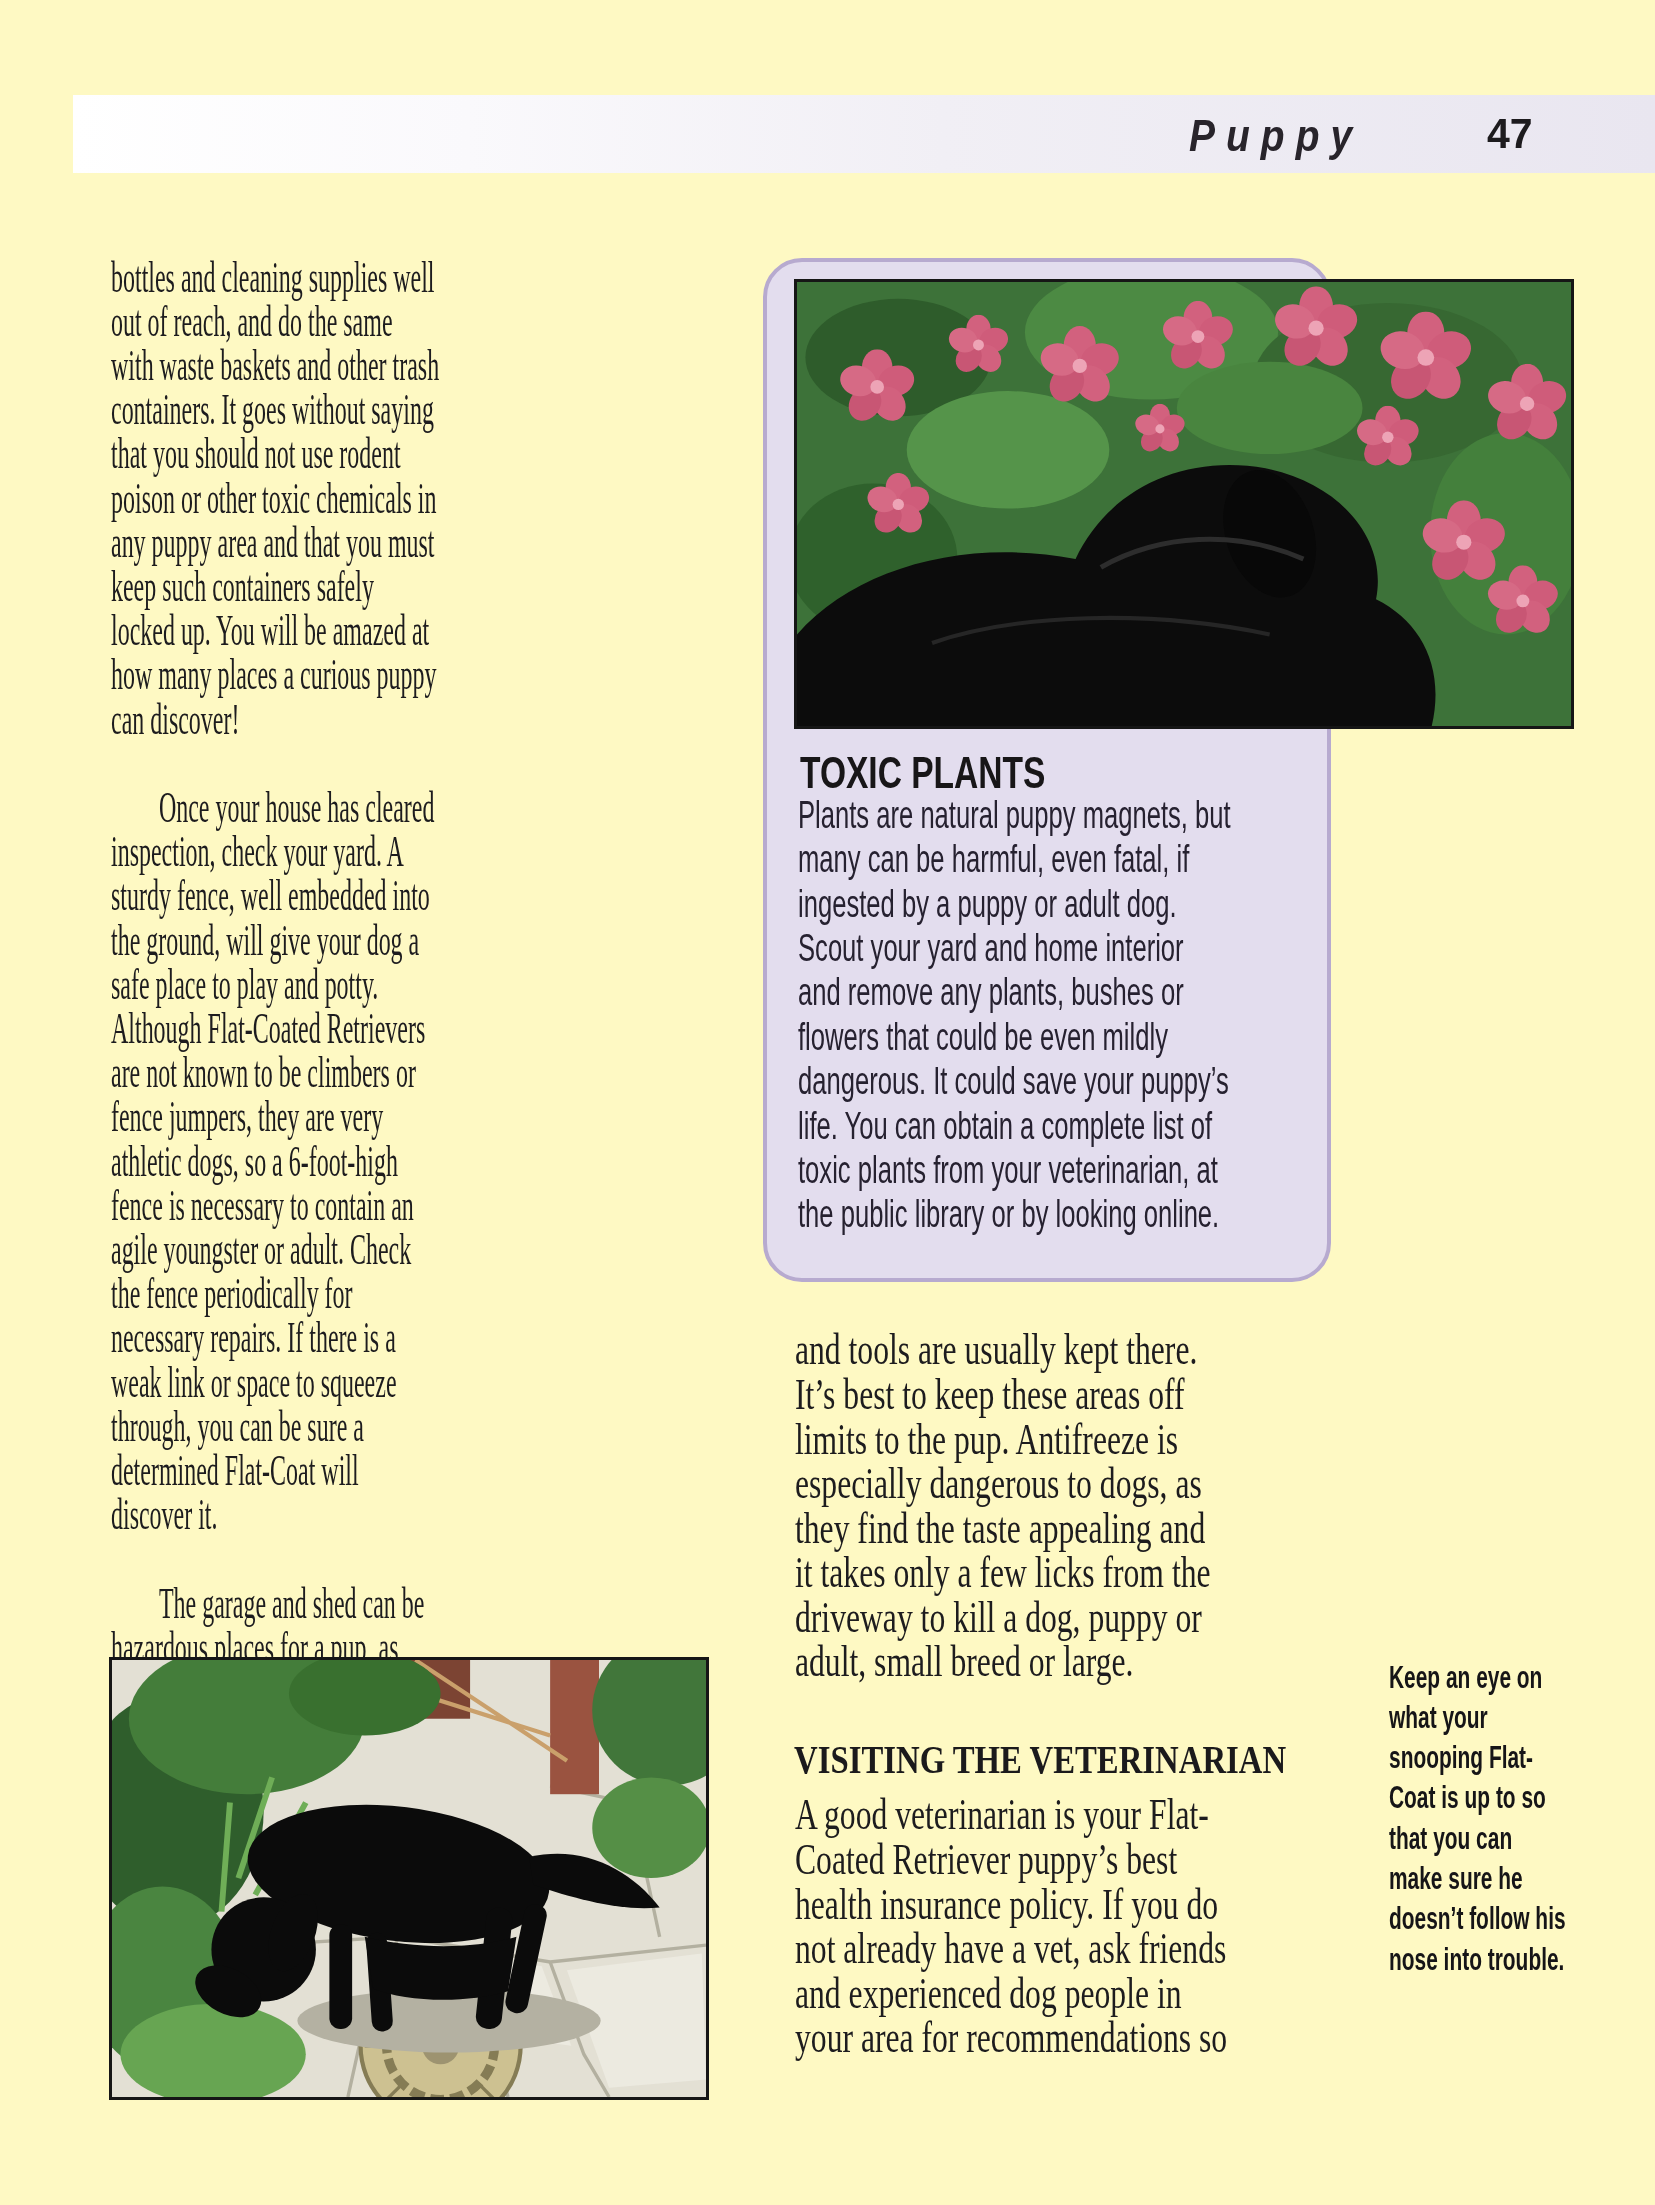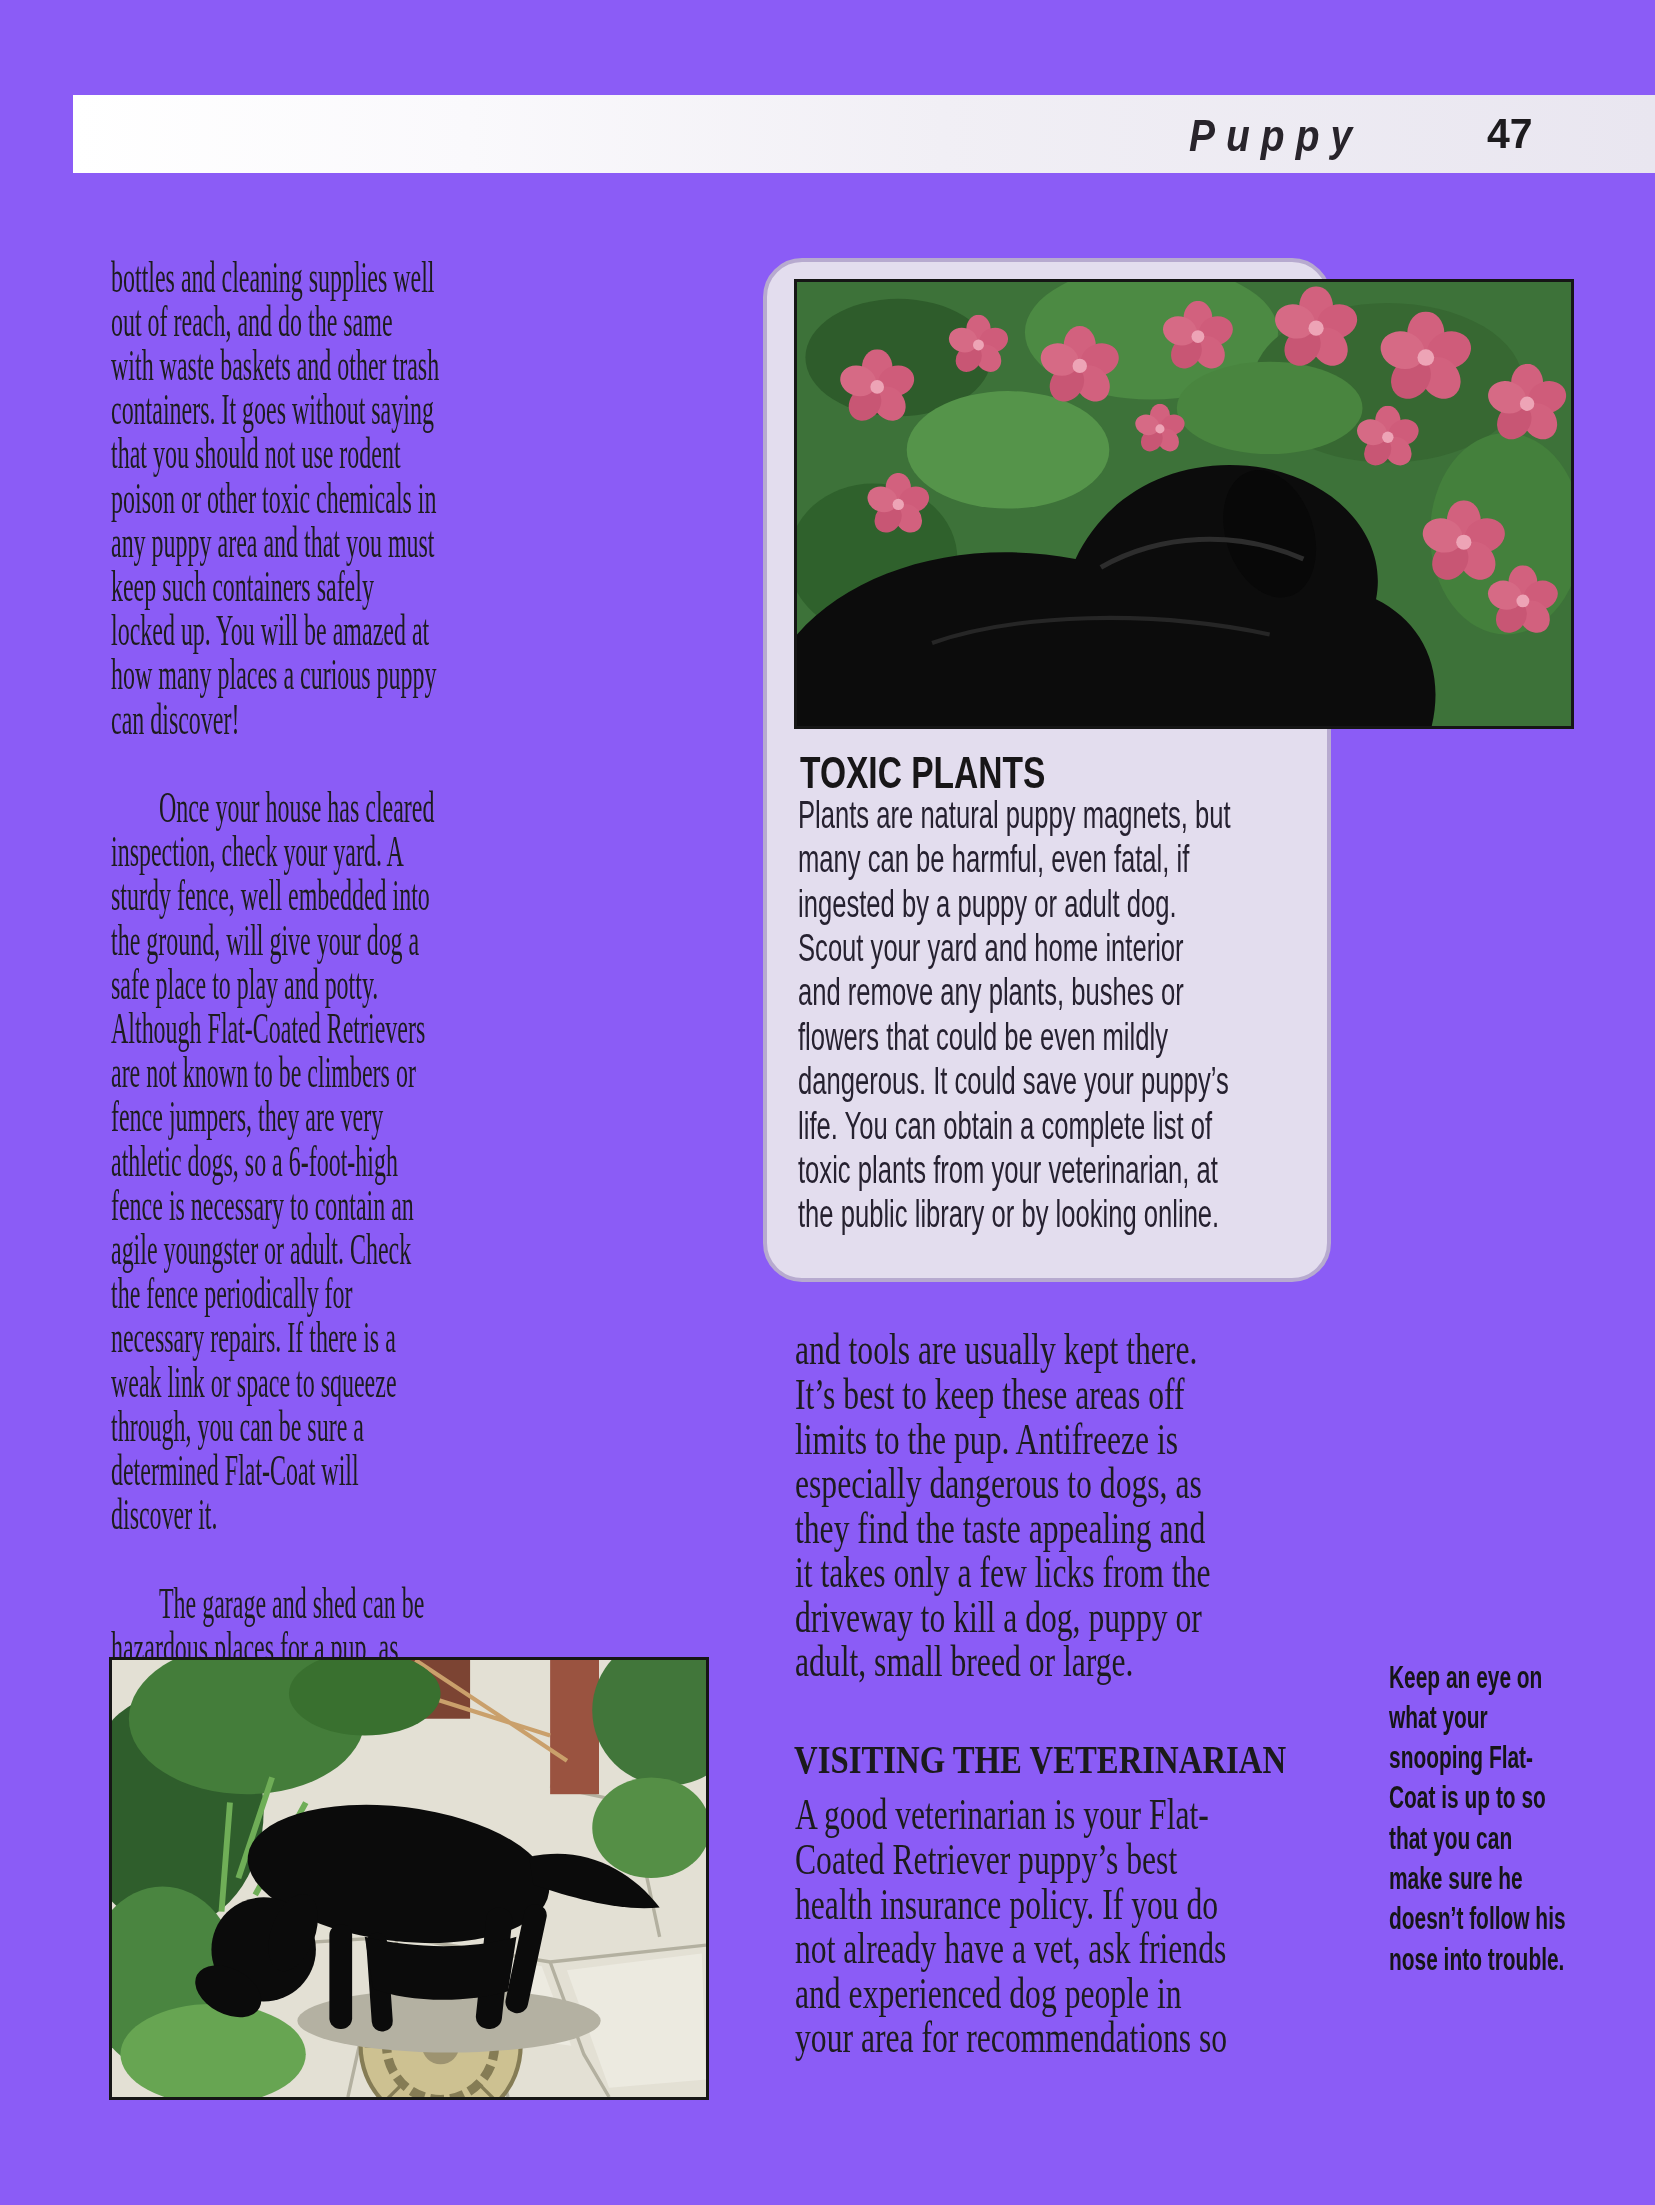--- a/index.html
+++ b/index.html
@@ -1,17 +1,17 @@
 <!DOCTYPE html>
 <html style="font-size:13.6px"><head>
 <meta charset="utf-8">
 <style>
   html,body{margin:0;padding:0;background:#ffffff;}
   body{width:1656px;height:2205px;position:relative;font-family:"Liberation Serif",serif;}
-  .page{position:absolute;left:0;top:0;width:1656px;height:2205px;background:#8b5cf6;overflow:hidden;}
+  .page{position:absolute;left:0;top:0;width:1656px;height:2205px;background:#fef9c3;overflow:hidden;}
 
   
   .header-bar{position:absolute;left:73px;top:95px;width:1582px;height:78px;
     background:linear-gradient(to right,#ffffff 0%,#faf9fc 25%,#f1eff5 55%,#e9e6f0 100%);}
   .header-title{position:absolute;left:1189px;top:112px;
     font-family:"Liberation Sans",sans-serif;font-style:italic;font-weight:800;
     font-size:39px;letter-spacing:11px;color:#28242b;transform:scale(1,1.12);transform-origin:0 0;}
   .header-pagenum{position:absolute;left:1487px;top:109px;
     font-family:"Liberation Sans",sans-serif;font-weight:800;font-size:41px;color:#1d1b1e;
     transform:scale(1,1.05);transform-origin:0 0;}

